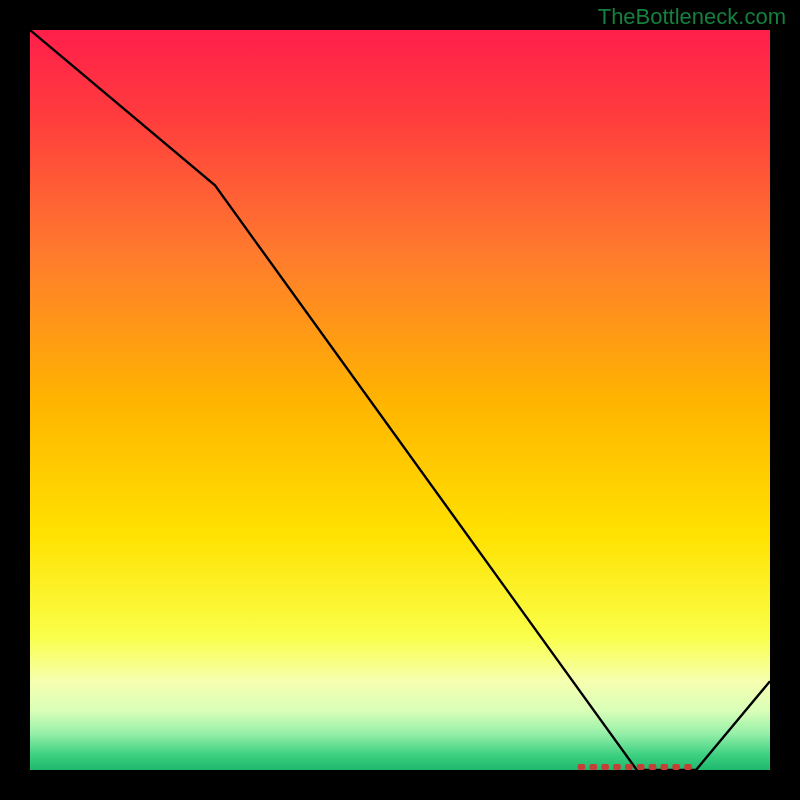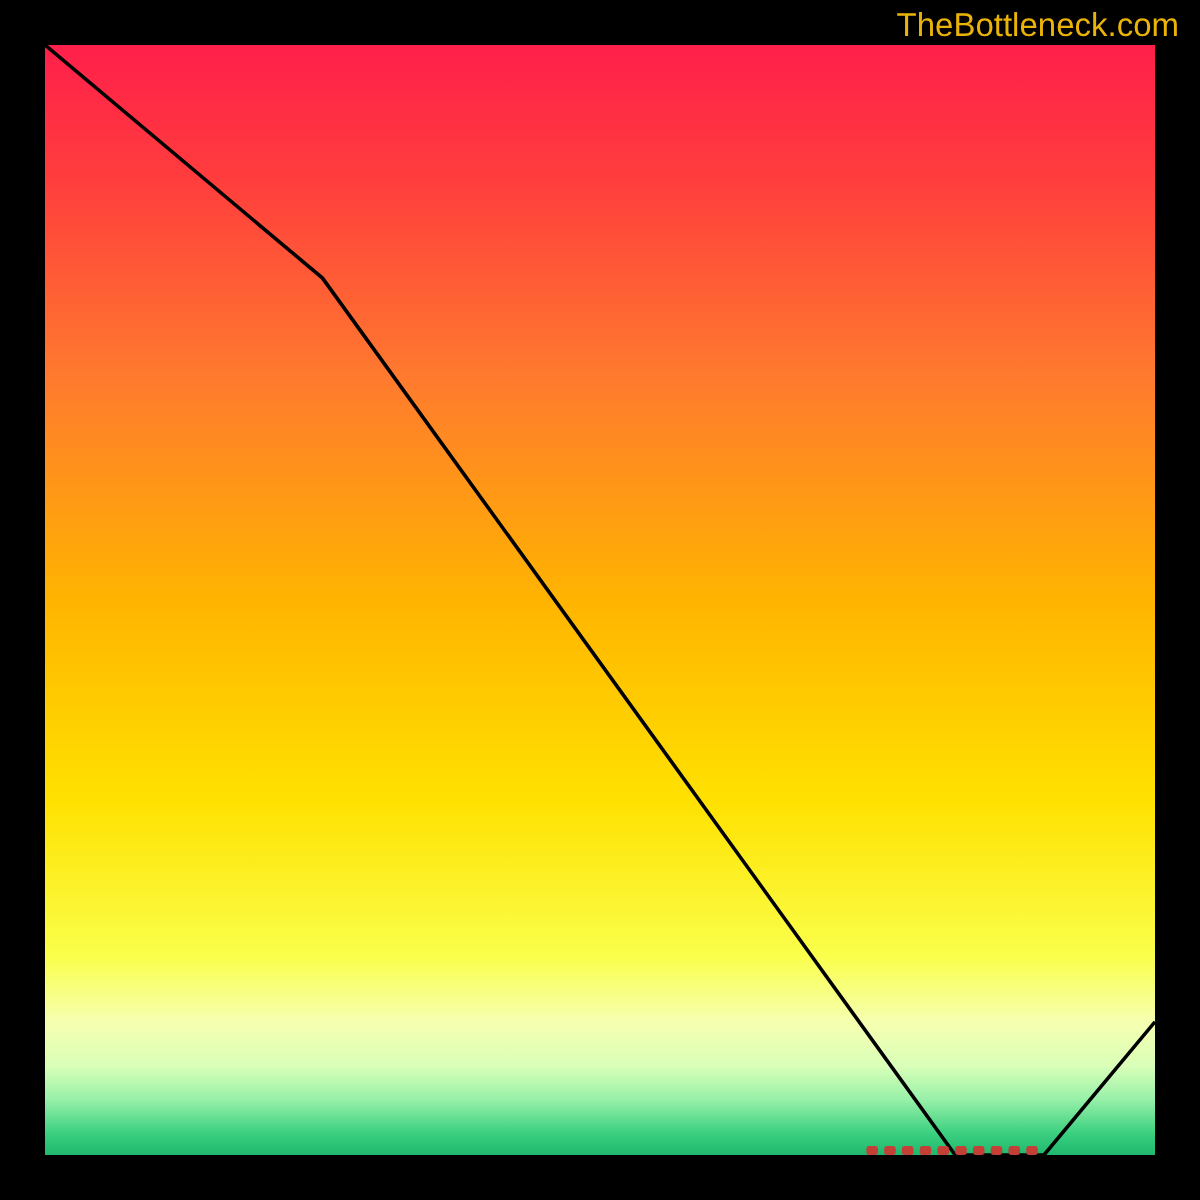--- a/index.html
+++ b/index.html
@@ -14,21 +14,21 @@
   .outer {
     position: relative;
     width: 800px;
     height: 800px;
     background: #000000;
   }
   .watermark {
     position: absolute;
     top: 4px;
     right: 14px;
-    color: #eab308;
+    color: #15803d;
     font-size: 22px;
     font-family: Arial, sans-serif;
     z-index: 10;
     user-select: none;
   }
   .plot-area {
     position: absolute;
     left: 30px;
     top: 30px;
     width: 740px;

